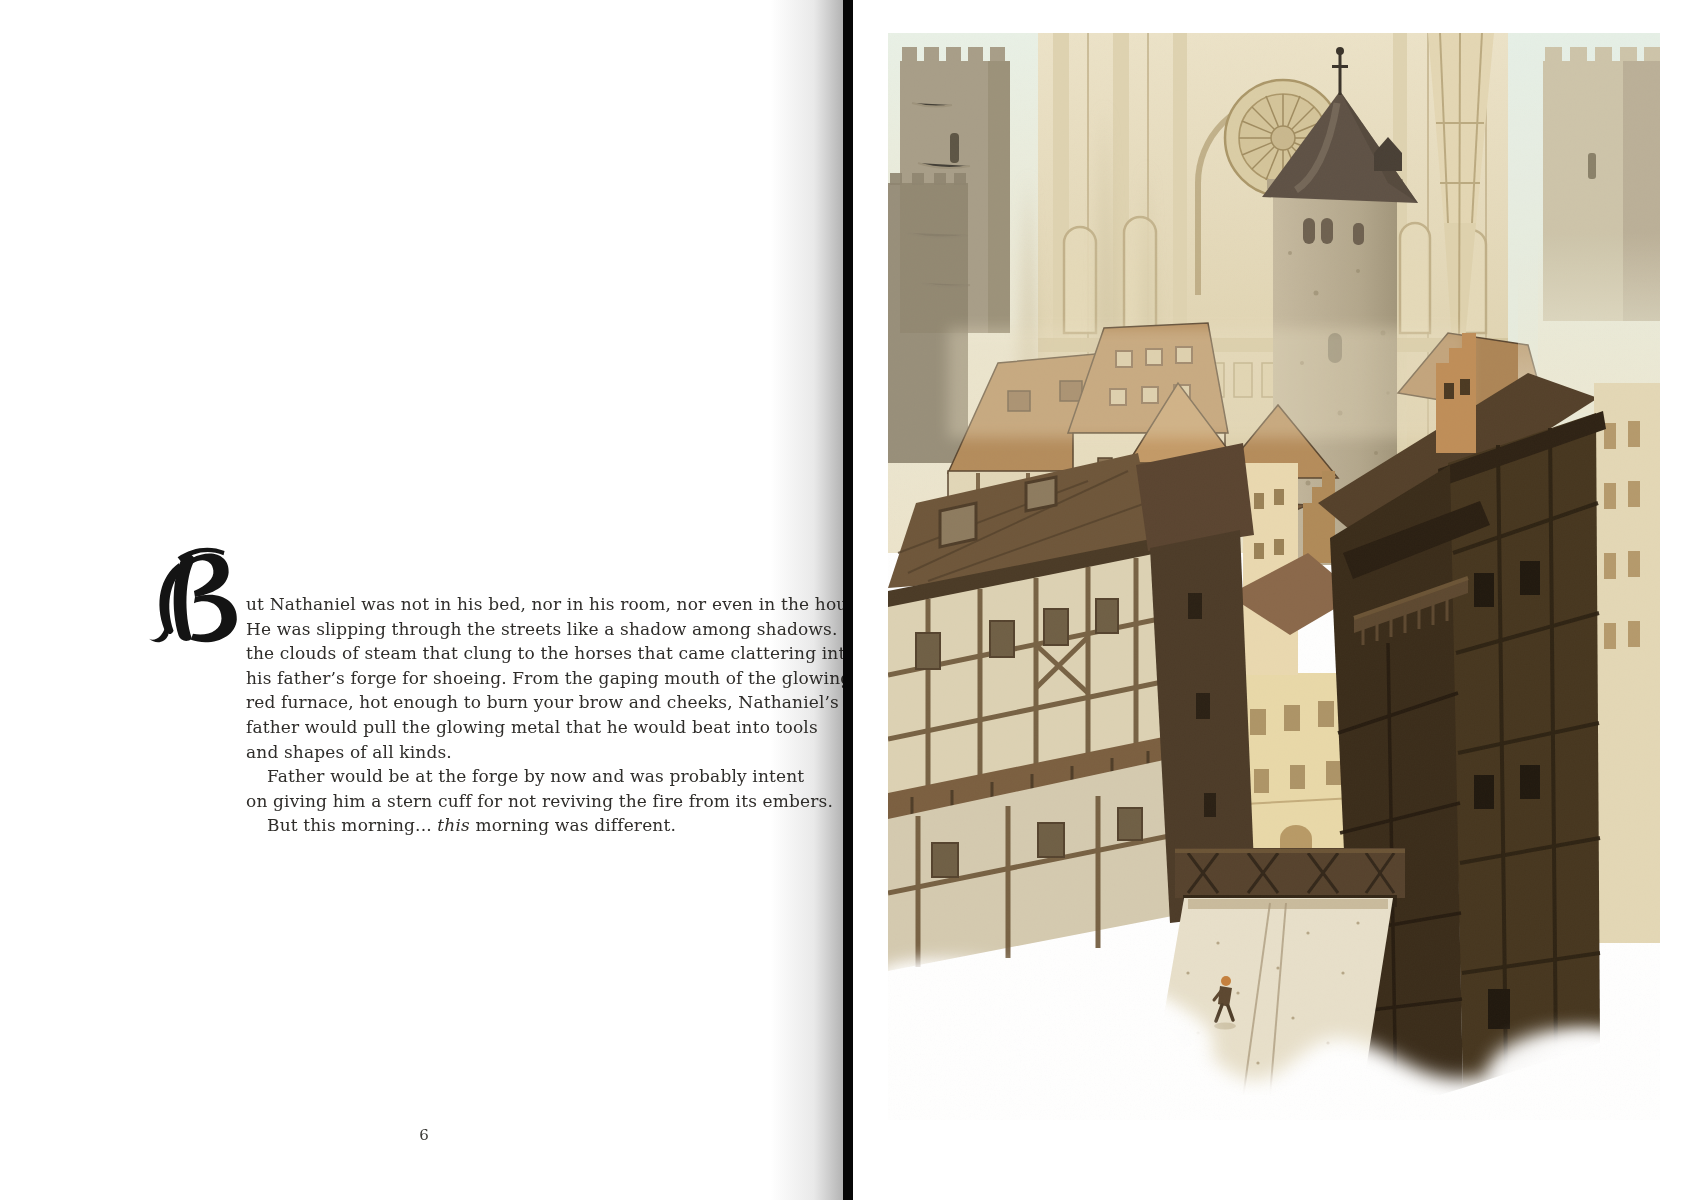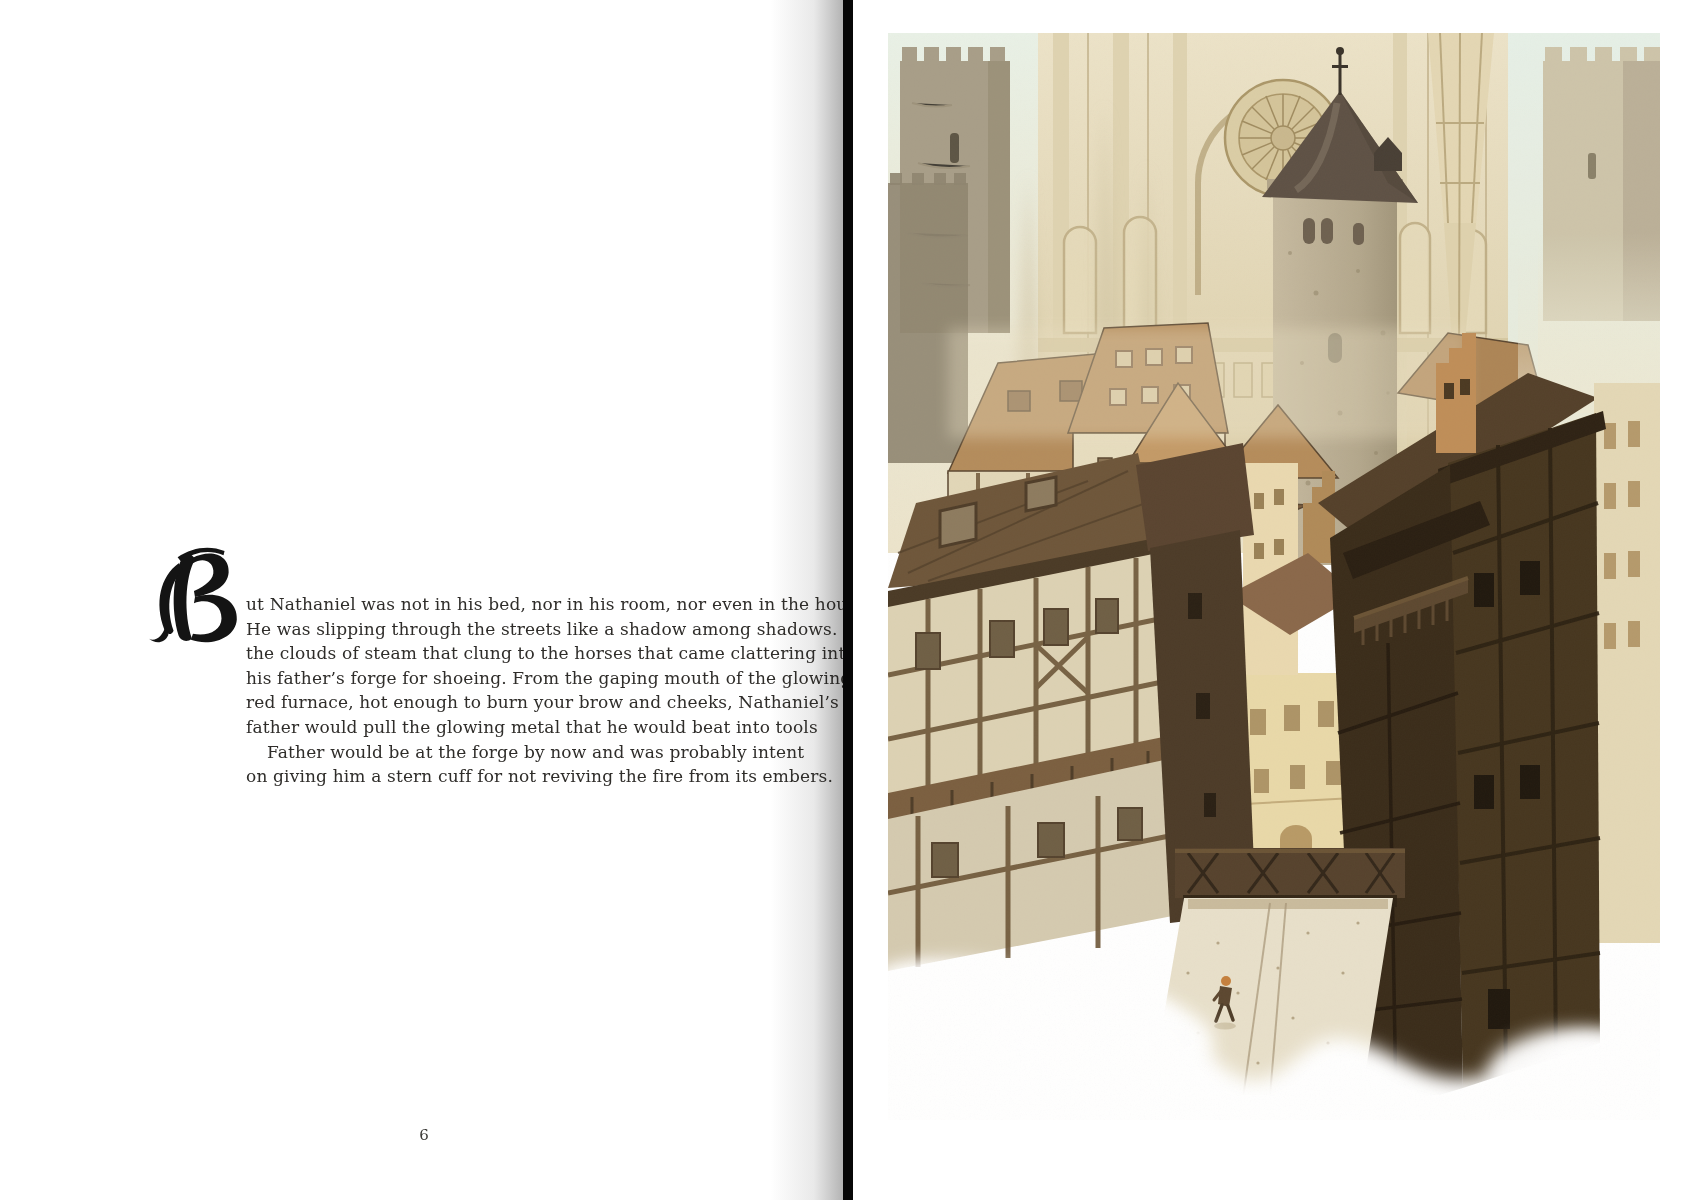--- a/index.html
+++ b/index.html
@@ -48,22 +48,24 @@
       </svg>
     </div>
 
     <div class="bodytext">
       <div class="line">ut Nathaniel was not in his bed, nor in his room, nor even in the house.</div>
       <div class="line">He was slipping through the streets like a shadow among shadows.</div>
       <div class="line">the clouds of steam that clung to the horses that came clattering into</div>
       <div class="line">his father’s forge for shoeing. From the gaping mouth of the glowing</div>
       <div class="line">red furnace, hot enough to burn your brow and cheeks, Nathaniel’s</div>
       <div class="line">father would pull the glowing metal that he would beat into tools</div>
+      <div class="line">and shapes of all kinds.</div>
       <div class="line indent">Father would be at the forge by now and was probably intent</div>
       <div class="line">on giving him a stern cuff for not reviving the fire from its embers.</div>
+      <div class="line indent"><span>But this morning... </span><span class="it">this</span><span> morning was different.</span></div>
     </div>
 
     <div class="pagenum">6</div>
   </div>
 
   <div class="gutter-shade-l"></div>
   <div class="gutter-bar"></div>
   <div class="gutter-shade-r"></div>
 
   <div class="right-page">

